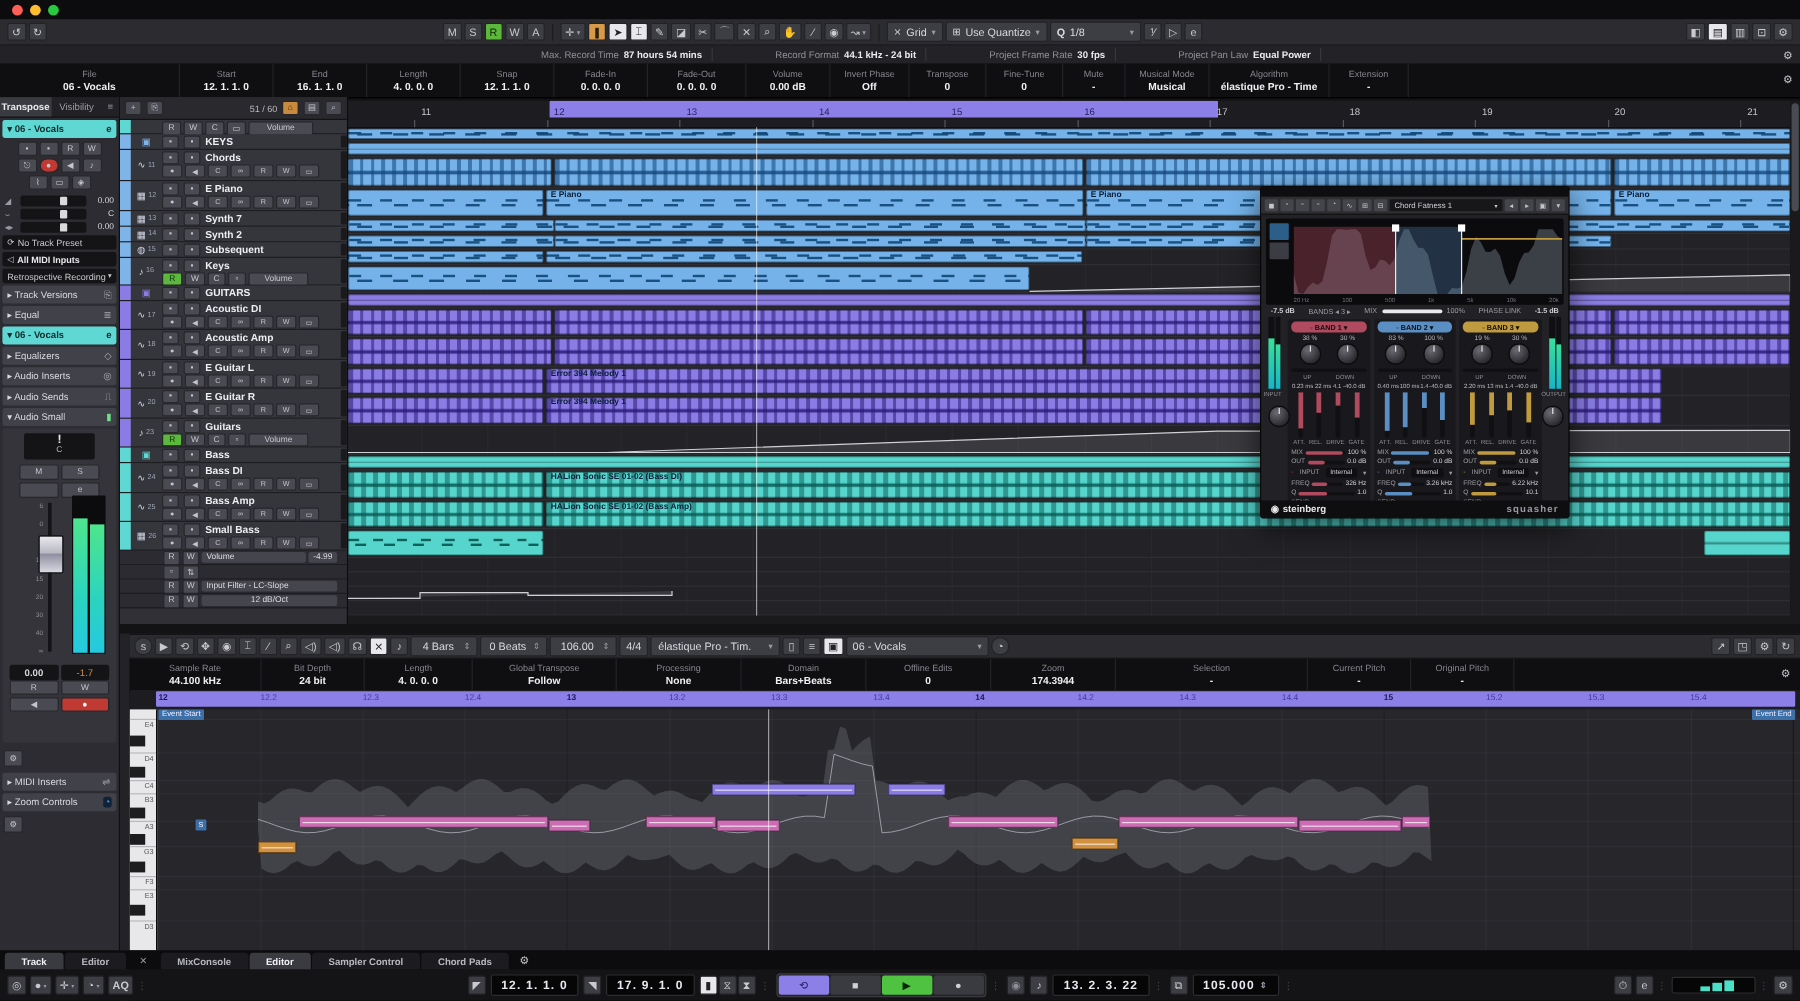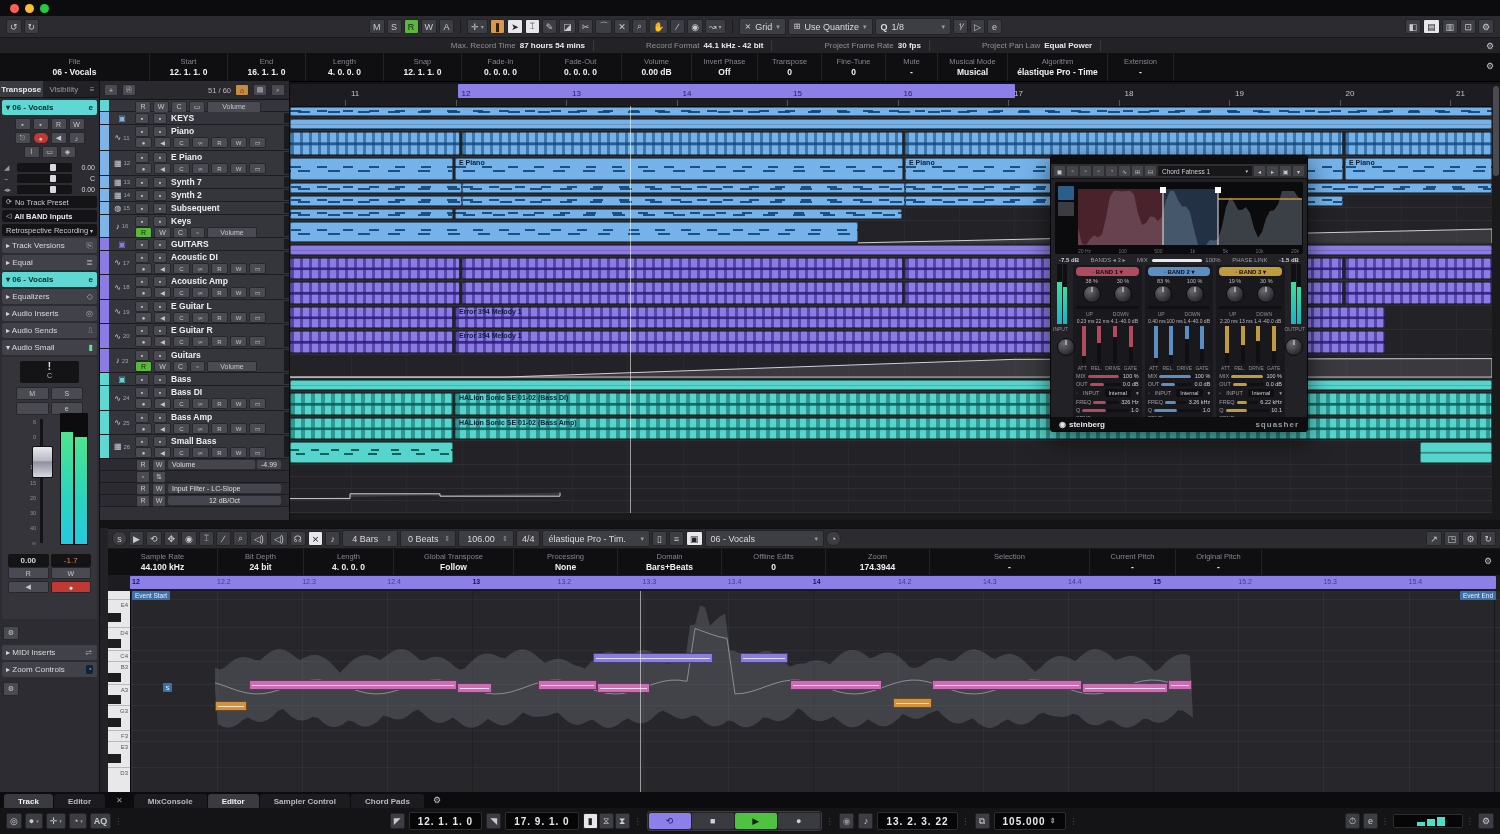--- a/index.html
+++ b/index.html
@@ -186,21 +186,21 @@
   </div>
 
   <div class="abs subinfo">
     <div id="proj-info" style="display:flex;">
         <div class="kv">
           <div class="k">Max. Record Time</div>
           <div class="v">87 hours 54 mins</div>
         </div>
         <div class="kv">
           <div class="k">Record Format</div>
-          <div class="v">44.1 kHz - 42 bit</div>
+          <div class="v">44.1 kHz - 24 bit</div>
         </div>
         <div class="kv">
           <div class="k">Project Frame Rate</div>
           <div class="v">30 fps</div>
         </div>
         <div class="kv">
           <div class="k">Project Pan Law</div>
           <div class="v">Equal Power</div>
         </div>
       </div>
@@ -308,21 +308,21 @@
           <div style="font-size: 7px; color: rgb(154, 154, 162); width: 10px;">◂▸</div>
           <div style="flex: 1 1 0%; height: 9px; background: rgb(20, 20, 23); border-radius: 2px; position: relative;">
             <div style="position: absolute; left: 60%; top: 1px; width: 6px; height: 7px; background: rgb(217, 217, 222); border-radius: 1px;"></div>
           </div>
           <div style="font-size: 7px; color: rgb(217, 217, 222); width: 20px; text-align: right;">0.00</div>
         </div><div class="darkfield">
           <div style="font-size: 7px;">⟳</div>
           <div style="flex: 1 1 0%; margin-left: 3px;">No Track Preset</div>
         </div><div class="darkfield">
           <div style="font-size: 7px;">◁</div>
-          <div style="flex: 1 1 0%; margin-left: 3px; font-weight: bold; color: rgb(232, 232, 236);">All BAND Inputs</div>
+          <div style="flex: 1 1 0%; margin-left: 3px; font-weight: bold; color: rgb(232, 232, 236);">All MIDI Inputs</div>
         </div><div class="darkfield">
           <div style="flex: 1 1 0%;">Retrospective Recording</div>
           <div style="font-size: 6px;">▾</div>
         </div><div class="secthdr">
           <div class="lab">▸ Track Versions</div>
           <div class="ticon" style="color: rgb(169, 169, 178);">⎘</div>
         </div><div class="secthdr">
           <div class="lab">▸ Equal</div>
           <div class="ticon" style="color: rgb(169, 169, 178);">≣</div>
         </div><div class="secthdr cyan">
@@ -434,21 +434,21 @@
         <div class="trow" style="height: 26px;">
           <div class="strip" style="background: rgb(127, 180, 232);"></div>
           <div class="icell">
             <div style="color: rgb(207, 214, 226); font-size: 8px;">∿</div>
             <div style="font-size: 6px; color: rgb(154, 164, 178);">11</div>
           </div>
           <div class="body">
             <div class="tname">
               <div class="tinybtn" style="width: 11px; height: 9px;">▪</div>
               <div class="tinybtn" style="width: 11px; height: 9px;">▪</div>
-              <div style="white-space: nowrap;">Piano</div>
+              <div style="white-space: nowrap;">Chords</div>
             </div>
             <div class="ctr">
               <div class="tinybtn" style="width: 15px; height: 9px; font-size: 6px;">●</div>
               <div class="tinybtn" style="width: 15px; height: 9px; font-size: 6px;">◀</div>
               <div class="tinybtn" style="width: 15px; height: 9px; font-size: 6px;">C</div>
               <div class="tinybtn" style="width: 15px; height: 9px; font-size: 6px;">∞</div>
               <div class="tinybtn" style="width: 15px; height: 9px; font-size: 6px;">R</div>
               <div class="tinybtn" style="width: 15px; height: 9px; font-size: 6px;">W</div>
               <div class="tinybtn" style="width: 15px; height: 9px; font-size: 6px;">▭</div>
             </div>

